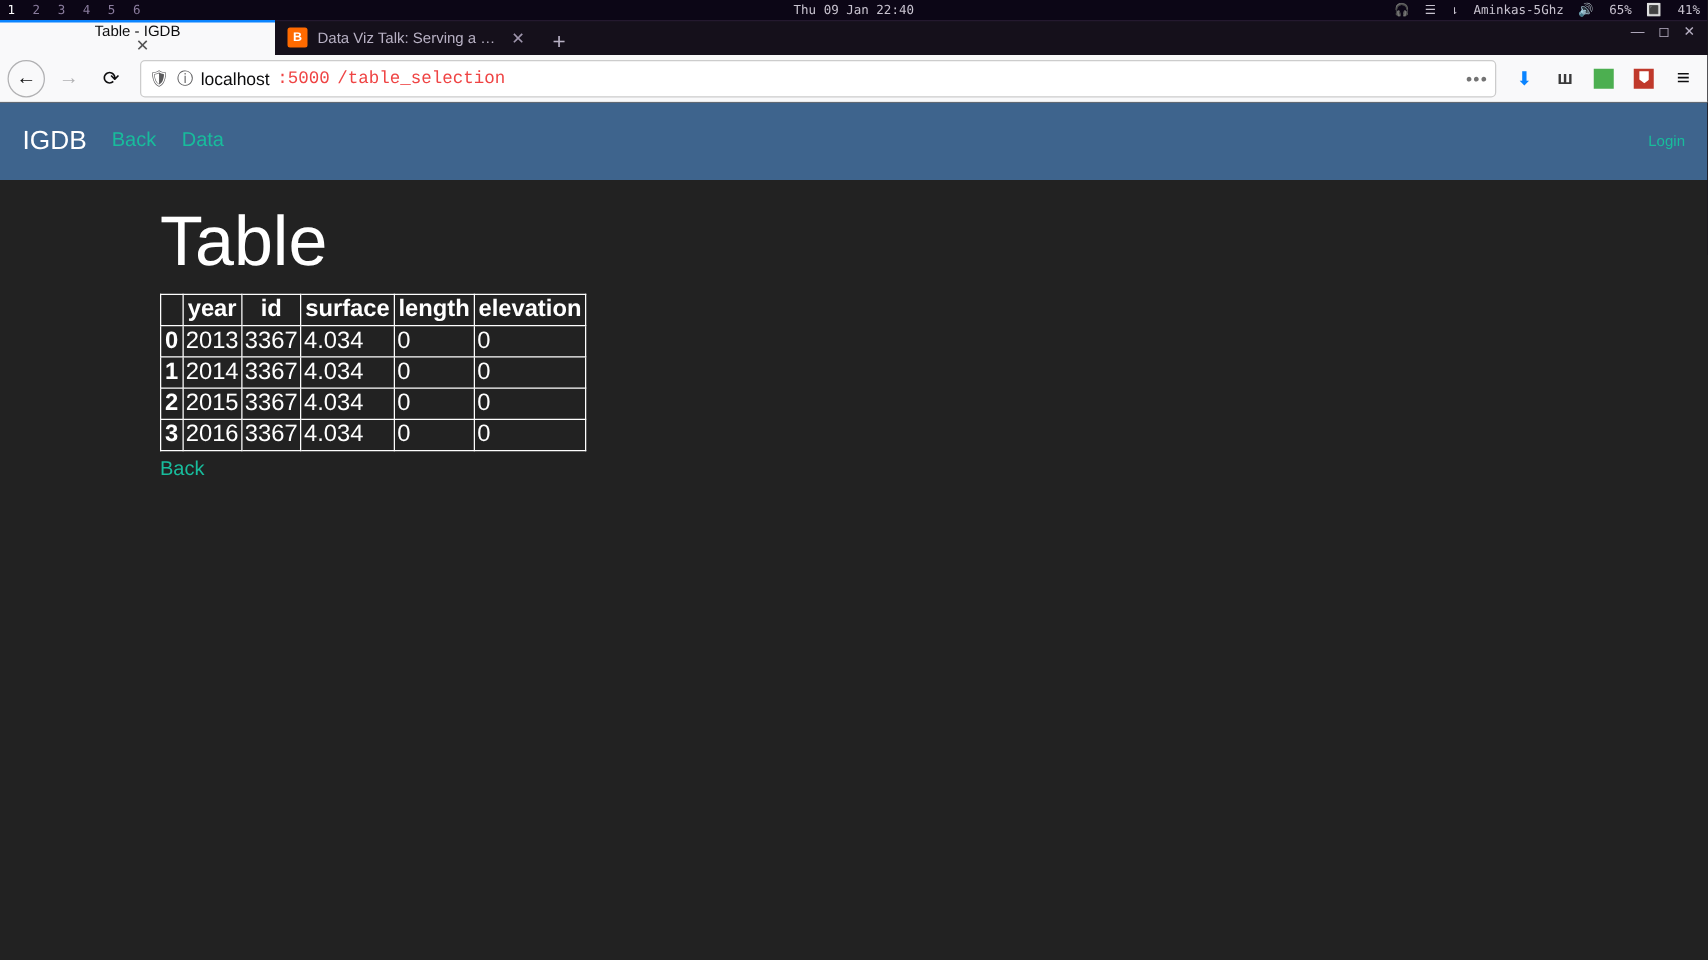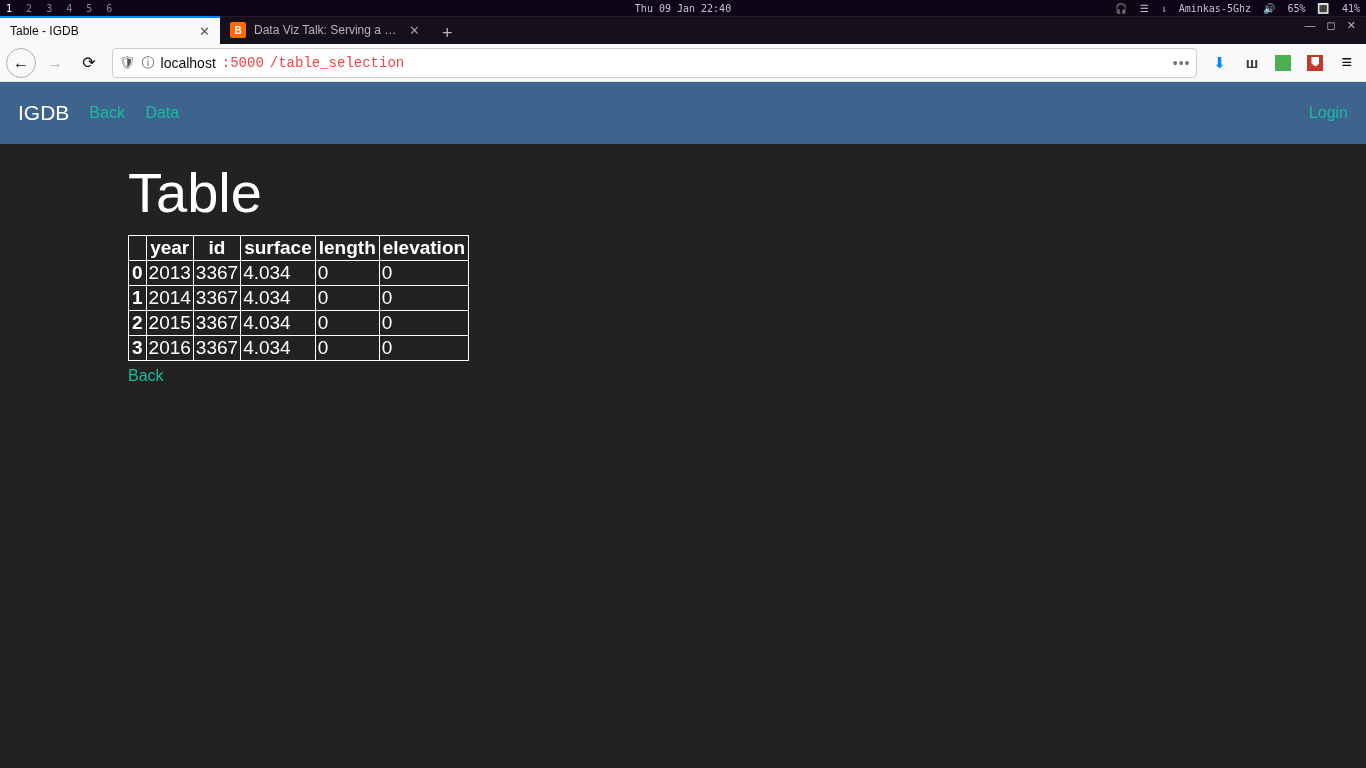--- a/index.html
+++ b/index.html
@@ -37,21 +37,21 @@
   .ext-mini { color:#3a3a3a; font-weight:bold; letter-spacing:-1px;}
   .ext-green { width:16px; height:16px; background:#4caf50;}
   .ext-ublock { width:16px; height:16px; background:#c0392b; position:relative;}
   .ext-ublock::after{content:""; position:absolute; left:4px; top:2px; width:8px; height:10px; background:#fff; clip-path:polygon(0 0,100% 0,100% 70%,50% 100%,0 70%);}
   .hamburger { font-size:18px; color:#0c0c0d; padding:0 8px;}
   
   .page { height:calc(768px - 16px - 28px - 38px); background:#222; color:#fff; font-family: 'Helvetica Neue', Helvetica, Arial, sans-serif; overflow:auto;}
   .navbar { background:#3e648d; height:62px; display:flex; align-items:center; padding:0 18px; justify-content:space-between;}
   .navbar .brand { font-size:21px; color:#fff; margin-right:20px; font-weight:400;}
   .navbar .links a { color:#18bc9c; text-decoration:none; margin-right:16px; font-size:16px; }
-  .navbar .login a { color:#18bc9c; text-decoration:none; font-size:16px;}
+  .navbar .login a { color:#18bc9c; text-decoration:none; font-size:12px;}
   .container { max-width:1140px; margin:16px auto; padding:0 15px; }
   .container h1 { font-size:56px; font-weight:500; margin-top:4px; margin-bottom:10px;}
   table.data { border-collapse:collapse; margin-top:6px; font-size:19px;}
   table.data th, table.data td { border:1px solid #fff; padding:1px 2px; text-align:left; font-weight:400;}
   table.data th { font-weight:700; text-align:right; padding:1px 3px;}
   table.data thead th { text-align:center;}
   .backlink { color:#18bc9c; text-decoration:none; display:inline-block; margin-top:6px; font-size:16px;}
 </style>
 </head>
 <body>
@@ -72,21 +72,21 @@
     <span class="ic">⇂</span>
     <span>Aminkas-5Ghz</span>
     <span class="ic">🔊</span>
     <span>65%</span>
     <span class="ic">🔳</span>
     <span>41%</span>
   </div>
 </div>
 
 <div class="tabstrip">
-  <div class="tab active" style="width:220px;">
+  <div class="tab active" style="width:220px;flex-direction:column;">
     <span class="title">Table - IGDB</span>
     <span class="close">✕</span>
   </div>
   <div class="tab inactive" style="width:210px;">
     <span class="favicon">B</span>
     <span class="title">Data Viz Talk: Serving a mat</span>
     <span class="close">✕</span>
   </div>
   <div class="newtab">+</div>
   <div class="windowctrl">— ◻ ✕</div>

